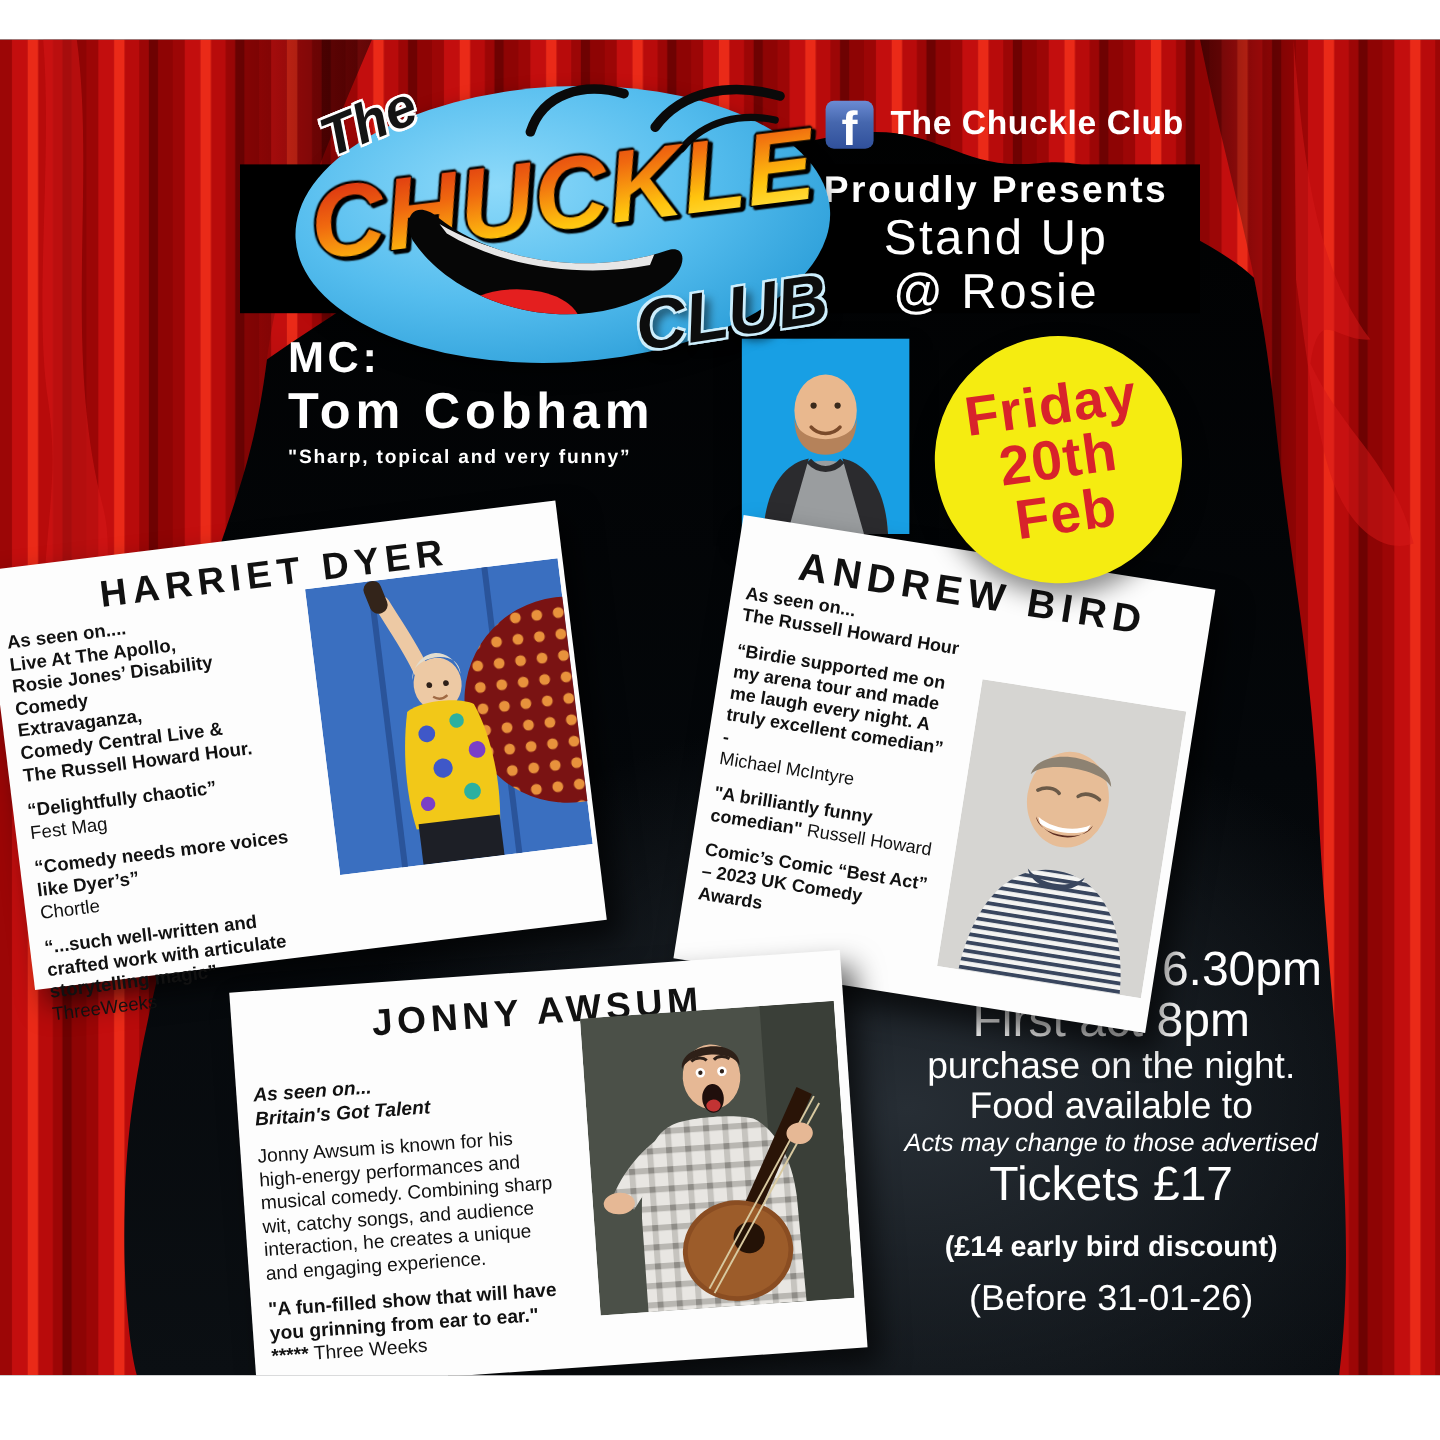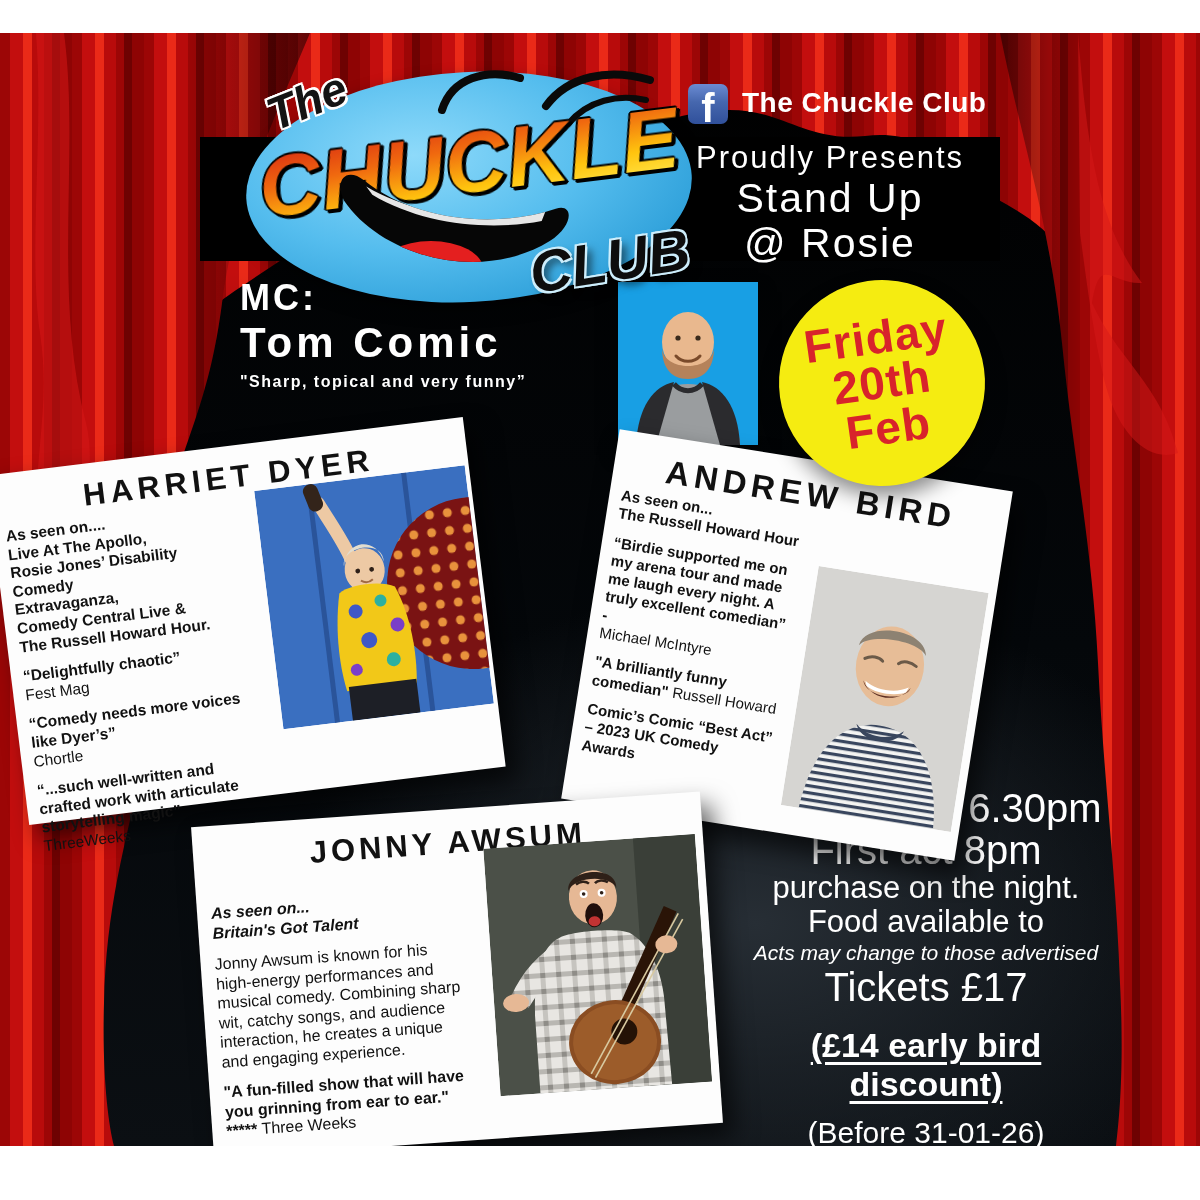--- a/index.html
+++ b/index.html
@@ -31,21 +31,21 @@
   .logo-swoosh{position:absolute;right:34px;top:-6px;width:120px;height:62px;}
   .logo-curl{position:absolute;left:188px;top:-10px;width:92px;height:52px;}
 
   
   .fb-icon{position:absolute;left:688px;top:51px;width:40px;height:40px;border-radius:7px;z-index:3;
      background:linear-gradient(180deg,#6b8bd3 0%, #4667ae 45%, #30509b 100%);
      display:flex;justify-content:center;align-items:flex-end;overflow:hidden;}
   .fb-icon span{font-size:40px;line-height:.8;font-weight:700;color:#fff;}
   .fb-label{position:absolute;left:742px;top:54px;font-size:28px;font-weight:700;color:#fff;letter-spacing:.5px;z-index:3;}
   .presents{position:absolute;left:655px;top:106px;width:350px;text-align:center;color:#fff;z-index:3;}
-  .presents .p1{font-size:31px;letter-spacing:2px;line-height:1.2;}
+  .presents .p1{font-size:31px;letter-spacing:2px;line-height:1.2;font-weight:bold;}
   .presents .p2,.presents .p3{font-size:41px;letter-spacing:2px;line-height:1.1;}
 
   
   .mc{position:absolute;left:240px;top:244px;width:390px;color:#fff;z-index:3;}
   .mc-label{font-size:36px;font-weight:700;letter-spacing:3px;}
   .mc-name{font-size:42px;font-weight:700;letter-spacing:4px;line-height:1.05;margin-top:2px;}
   .mc-quote{font-size:16px;font-weight:700;letter-spacing:1.5px;margin-top:8px;}
   .tom-photo{position:absolute;left:618px;top:249px;width:140px;height:163px;z-index:3;box-shadow:0 10px 16px rgba(0,0,0,.5);}
 
   
@@ -77,21 +77,21 @@
   .jtext{width:252px;font-size:16px;line-height:1.22;margin-top:26px;}
   .jtext .bio{margin:12px 0 0;}
   .jphoto{position:absolute;right:8px;top:42px;width:212px;height:248px;}
 
   
   .details{position:absolute;left:742px;top:755px;width:368px;text-align:center;color:#fff;z-index:3;}
   .d-big{font-size:40px;line-height:1.04;}
   .d-med{font-size:31px;line-height:1.08;}
   .d-note{font-size:21px;margin-top:3px;font-style:italic;}
   .d-price{font-size:40px;}
-  .d-early{font-size:34px;font-weight:700;margin-top:16px;text-decoration:underline;
+  .d-early{font-size:24px;font-weight:700;margin-top:16px;
            text-decoration-thickness:3px;text-underline-offset:5px;}
   .d-before{font-size:30px;margin-top:12px;}
 </style>
 </head>
 <body>
 
 <div class="poster">
 
   <svg class="curtains" width="1200" height="1113" viewBox="0 0 1200 1113">
     <defs>
@@ -173,21 +173,21 @@
   <div class="fb-label">The Chuckle Club</div>
 
   <div class="presents">
     <div class="p1">Proudly Presents</div>
     <div class="p2">Stand Up</div>
     <div class="p3">@ Rosie</div>
   </div>
 
   <div class="mc">
     <div class="mc-label">MC:</div>
-    <div class="mc-name">Tom Comic</div>
+    <div class="mc-name">Tom Cobham</div>
     <div class="mc-quote">"Sharp, topical and very funny”</div>
   </div>
 
   <svg class="tom-photo" viewBox="0 0 140 163">
     <rect width="140" height="163" fill="#189fe4"></rect>
     <ellipse cx="70" cy="60" rx="26" ry="30" fill="#e9b88e"></ellipse>
     <path d="M44,66 C46,90 94,90 96,66 C96,84 88,97 70,97 C52,97 44,84 44,66 Z" fill="#b5825a"></path>
     <circle cx="60" cy="56" r="2.6" fill="#3a2a1c"></circle>
       <circle cx="80" cy="56" r="2.6" fill="#3a2a1c"></circle>
     <path d="M58,74 C64,81 76,81 82,74" stroke="#7a4a2a" stroke-width="3" fill="none" stroke-linecap="round"></path>

